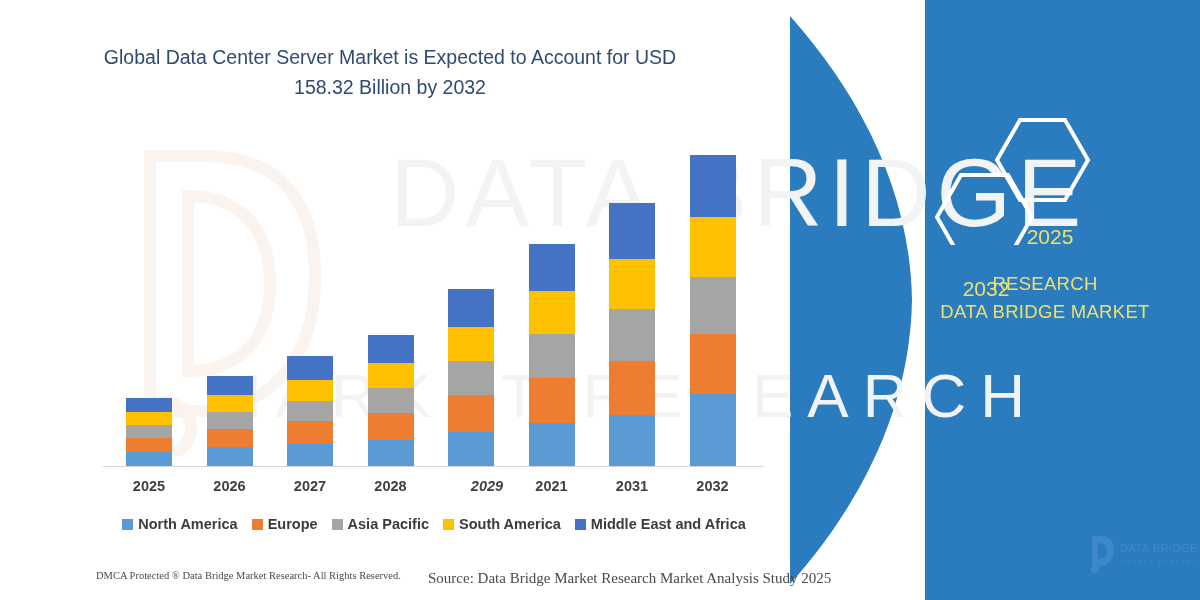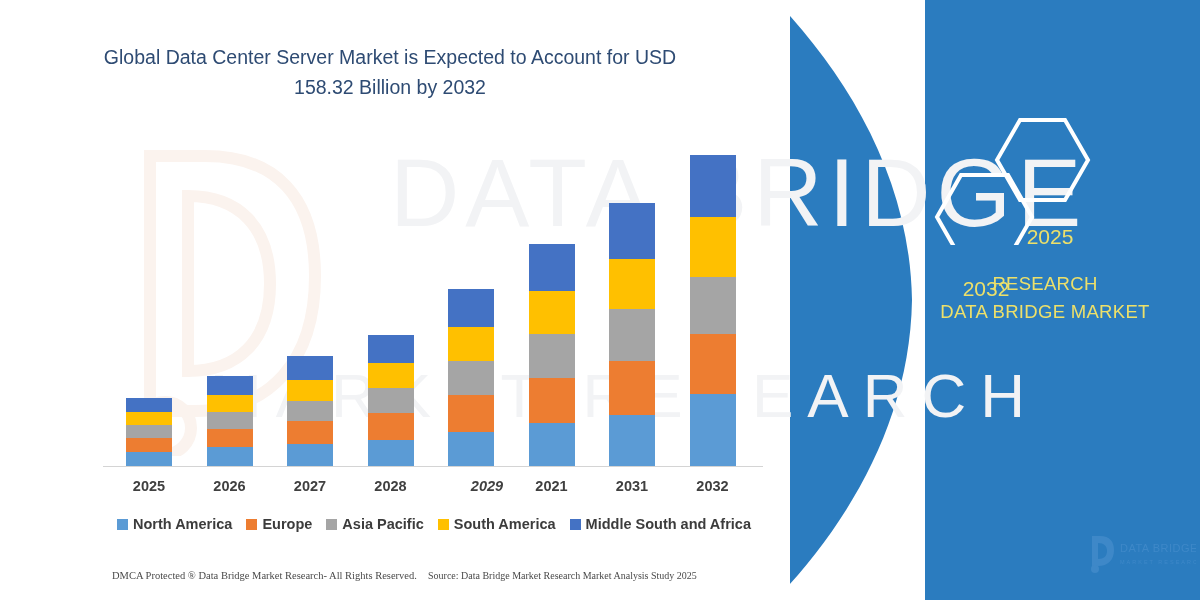--- a/index.html
+++ b/index.html
@@ -133,27 +133,27 @@
     gap:14px;
   }
   .legend-item { display:flex; align-items:center; gap:5px; }
   .legend-swatch { width:11px; height:11px; display:block; }
   .legend-text { font-size:14.5px; font-weight:bold; color:#3C3C3C; white-space:nowrap; }
 
   .footer-left {
     position:absolute; z-index:3;
     left:96px; top:570px;
     font-family:"Liberation Serif", serif;
-    font-size:10.5px; color:#4A4A4A; white-space:nowrap;margin-left:16px;
+    font-size:10.5px; color:#4A4A4A; white-space:nowrap;
   }
   .footer-right {
     position:absolute; z-index:3;
     left:428px; top:570px;
     font-family:"Liberation Serif", serif;
-    font-size:10px; color:#4A4A4A; white-space:nowrap;
+    font-size:15px; color:#4A4A4A; white-space:nowrap;
   }
 </style>
 </head>
 <body>
 
 <div id="canvas">
 
   <div class="blue-panel"></div>
   <svg class="blue-panel-curve" viewBox="0 0 145 600" preserveAspectRatio="none">
     <path d="M0,0 L145,0 L145,600 L0,600 L0,595
@@ -294,20 +294,20 @@
       <div class="legend-item">
         <span class="legend-swatch" style="background: rgb(165, 165, 165);"></span>
         <span class="legend-text">Asia Pacific</span>
       </div>
       <div class="legend-item">
         <span class="legend-swatch" style="background: rgb(255, 192, 0);"></span>
         <span class="legend-text">South America</span>
       </div>
       <div class="legend-item">
         <span class="legend-swatch" style="background: rgb(68, 114, 196);"></span>
-        <span class="legend-text">Middle South and Africa</span>
+        <span class="legend-text">Middle East and Africa</span>
       </div>
     </div>
 
   <div class="footer-left">DMCA Protected ® Data Bridge Market Research- All Rights Reserved.</div>
   <div class="footer-right">Source: Data Bridge Market Research  Market Analysis Study 2025</div>
 
 </div>
 
 </body></html>

